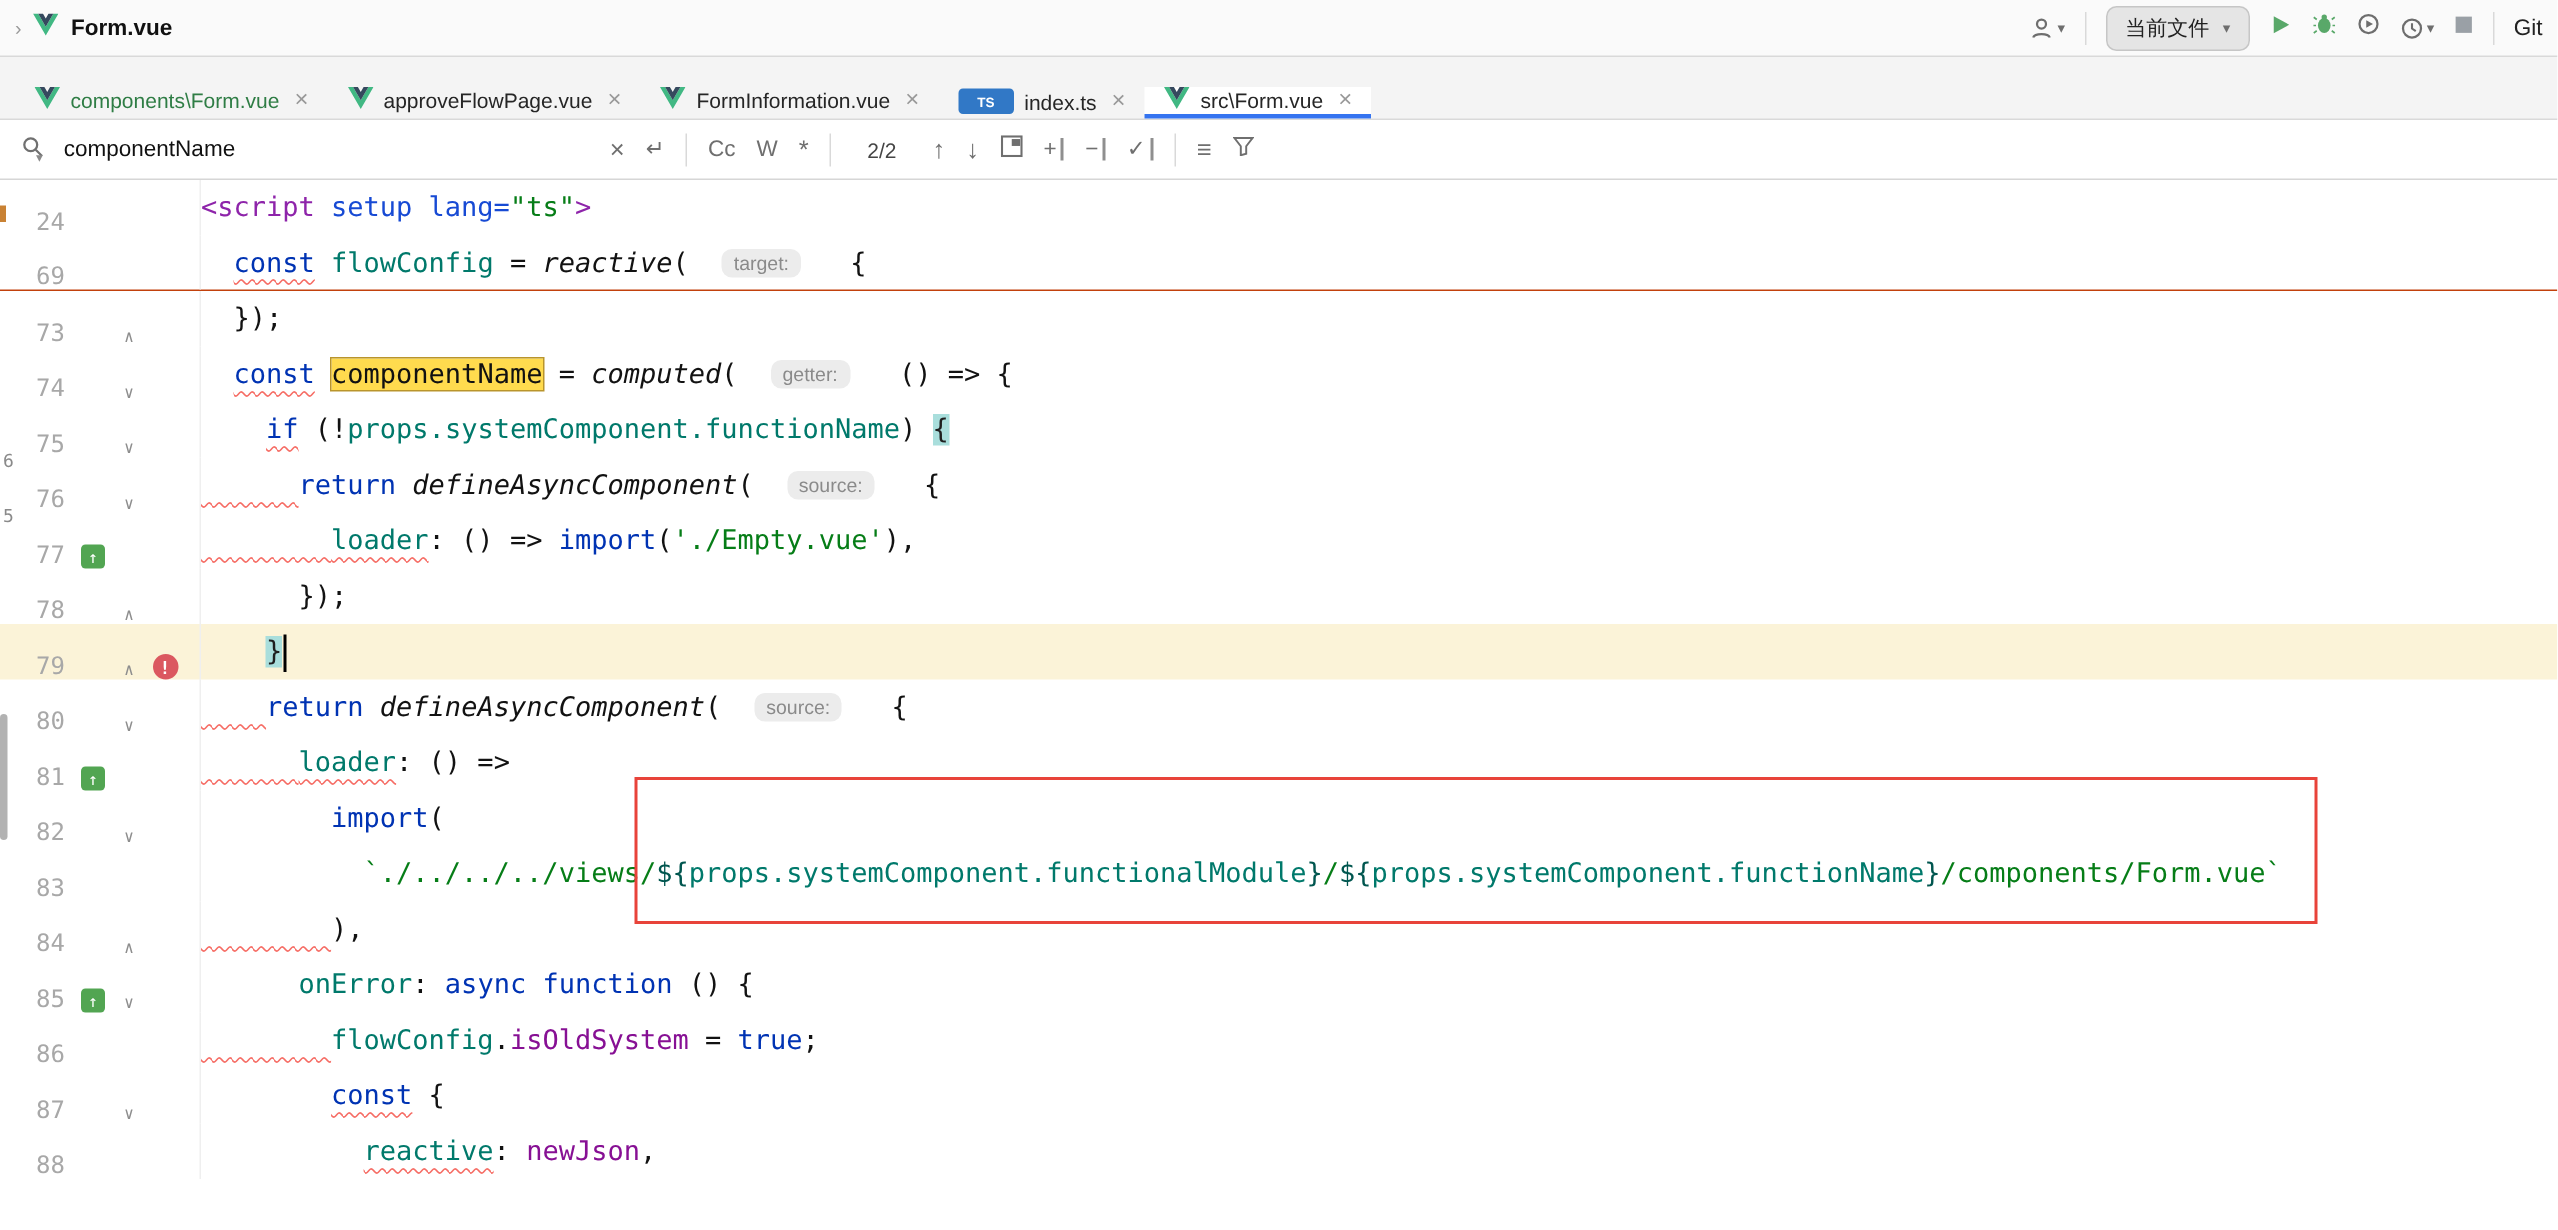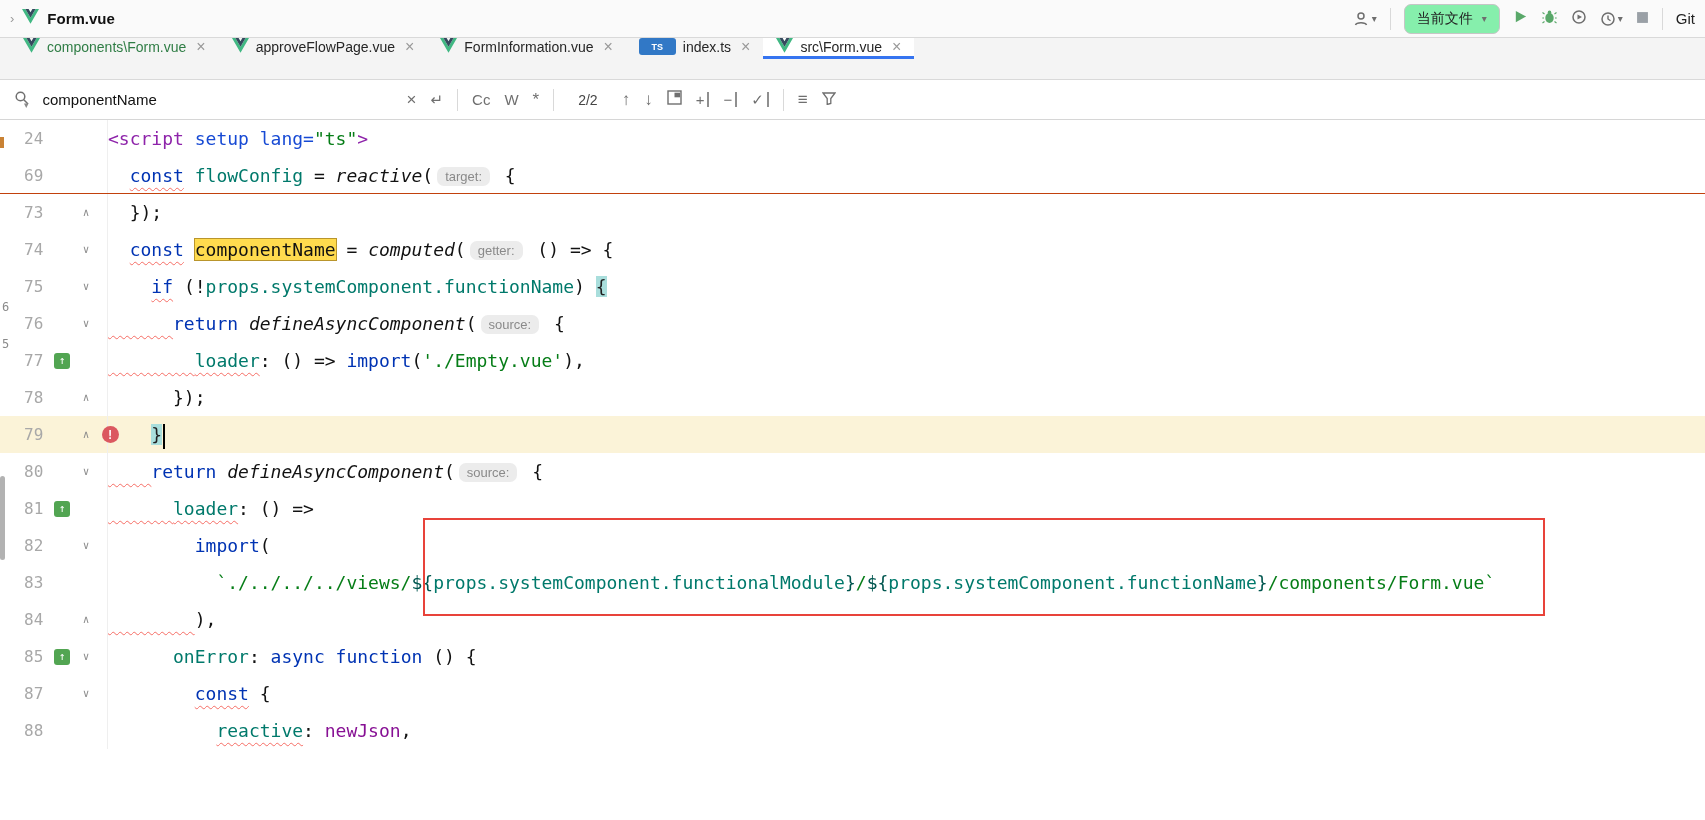--- a/index.html
+++ b/index.html
@@ -10,27 +10,27 @@
   }
   
   .titlebar{height:38px;background:#FAFAFA;border-bottom:1px solid #D9D9D9;
     display:flex;align-items:center;justify-content:space-between;padding:0 10px;box-sizing:border-box}
   .tl-left{display:flex;align-items:center;gap:8px}
   .win-chevron{color:#9a9a9a;font-size:13px}
   .win-title{font-weight:bold;font-size:15px;color:#111}
   .tl-right{display:flex;align-items:center;gap:13px}
   .vdiv{width:1px;height:22px;background:#D9D9D9;flex:none}
   .cfg-btn{display:flex;align-items:center;gap:9px;border:1px solid #C6C6C6;border-radius:7px;
-    height:28px;padding:0 12px;font-size:14px;background:#86efac;color:#222}
+    height:28px;padding:0 12px;font-size:14px;background:#e5e5e5;color:#222}
   .cdn{font-size:10px;color:#6E6E6E}
   .git-label{font-size:15px;color:#222;white-space:nowrap}
   .tbico{display:flex;align-items:center;gap:2px}
   
   .tabbar{height:42px;background:#F4F4F4;border-bottom:1px solid #D9D9D9;
-    display:flex;align-items:flex-start;padding-left:10px;box-sizing:border-box}
+    display:flex;align-items:flex-end;padding-left:10px;box-sizing:border-box}
   .tab{display:flex;align-items:center;gap:7px;padding:0 13px;font-size:14px;color:#262626;
     box-sizing:border-box;border-bottom:3px solid transparent;cursor:default;white-space:nowrap}
   .tab.active{background:#fff;border-bottom-color:#3574F0}
   .tabclose{color:#999;font-size:16px;margin-left:3px;line-height:1}
   .tsbadge{width:37px;height:17px;border-radius:3px;background:#3178C6;color:#fff;
     font-size:9px;font-weight:bold;display:flex;align-items:center;justify-content:center}
   
   .searchbar{height:40px;background:#fff;border-bottom:1px solid #D6D6D6;
     display:flex;align-items:center;padding:0 14px;gap:14px;box-sizing:border-box}
   .squery{font-size:15px;color:#111;width:350px;white-space:nowrap}
@@ -38,21 +38,21 @@
   .sic.big{font-size:17px}
   .count{font-size:14px;color:#454545;margin:0 10px}
   .barred{border-right:2px solid #8F8F8F;padding-right:3px}
   .mag-drop{font-size:9px;color:#8a8a8a;margin-left:-6px;margin-top:10px}
   
   .editor{position:relative;height:700px;overflow:hidden;background:#fff;
     font-family:"DejaVu Sans Mono",monospace;font-size:18px}
   .row{display:flex;height:37px;box-sizing:border-box;align-items:center}
   .row.current{background:#FBF3D8}
   .row.sticky{border-bottom:1px solid #c2410c}
-  .gutter{width:108px;flex:none;display:flex;align-items:center;height:100%;
+  .gutter{width:134px;flex:none;display:flex;align-items:flex-end;height:100%;
     border-right:1px solid #EFEFEF;box-sizing:border-box}
   .gnum{flex:none;width:50px;padding-left:24px;box-sizing:border-box;
     font-size:16px;color:#A8A8A8}
   .gslot{flex:none;width:24px;display:flex;justify-content:center;align-items:center}
   .gfoldglyph{font-size:11px;color:#8E8E8E}
   .badge{width:16px;height:16px;border-radius:3px;background:#52A552;color:#fff;
     font-size:11px;display:flex;align-items:center;justify-content:center}
   .errico{width:17px;height:17px;border-radius:50%;background:#DB5860;color:#fff;
     font-weight:bold;font-size:12px;display:flex;align-items:center;justify-content:center}
   .code{flex:1;white-space:pre;line-height:37px;height:37px}
@@ -60,21 +60,21 @@
   .t-plain{color:#121212}
   .t-kw{color:#0033B3}
   .t-tag{color:#8E24AA}
   .t-attr{color:#174AD4}
   .t-str{color:#067D17}
   .t-var{color:#00796B}
   .t-field{color:#871094}
   .t-interp{color:#00564F}
   .t-fn{color:#121212;font-style:italic}
   .hint-chip{font-family:"Liberation Sans",sans-serif;font-size:13px;color:#8A8A8A;
-    background:#ECECEC;border-radius:7px;padding:2px 8px;margin:0 4px;vertical-align:1px}
+    background:#ECECEC;border-radius:7px;padding:2px 8px;margin:0 22px;vertical-align:1px}
   .search-hit{background:#FFDB4E;outline:1px solid #B9952C;color:#111}
   .brace-hl{background:#A9DEDC}
   .sq,.sq-space{text-decoration-line:underline;text-decoration-style:wavy;
     text-decoration-color:#F66D65;text-decoration-thickness:1px;text-underline-offset:5px}
   .caret{display:inline-block;width:2px;height:25px;background:#000;vertical-align:middle;margin-left:1px}
   .annotation-box{position:absolute;left:423px;top:398px;width:1122px;height:98px;
     border:2px solid #E8433A;z-index:6;pointer-events:none;box-sizing:border-box}
   
   .edge-thumb{position:absolute;left:0;top:476px;width:5px;height:84px;background:#666;
     opacity:.5;border-radius:3px;z-index:7}
@@ -383,20 +383,29 @@
           </span>
           <span class="gslot">
             <span class="gfoldglyph">∨</span>
           </span>
           <span class="gslot"></span>
         </div>
         <div class="code"><span class="tok t-plain">      </span><span class="tok t-var">onError</span><span class="tok t-plain">: </span><span class="tok t-kw">async</span><span class="tok t-plain"> </span><span class="tok t-kw">function</span><span class="tok t-plain"> () {</span></div>
       </div>
       <div class="row">
         <div class="gutter">
+          <span class="gnum">86</span>
+          <span class="gslot"></span>
+          <span class="gslot"></span>
+          <span class="gslot"></span>
+        </div>
+        <div class="code"><span class="tok sq-space">        </span><span class="tok t-var">flowConfig</span><span class="tok t-plain">.</span><span class="tok t-field">isOldSystem</span><span class="tok t-plain"> = </span><span class="tok t-kw">true</span><span class="tok t-plain">;</span></div>
+      </div>
+      <div class="row">
+        <div class="gutter">
           <span class="gnum">87</span>
           <span class="gslot"></span>
           <span class="gslot">
             <span class="gfoldglyph">∨</span>
           </span>
           <span class="gslot"></span>
         </div>
         <div class="code"><span class="tok t-plain">        </span><span class="tok t-kw sq">const</span><span class="tok t-plain"> {</span></div>
       </div>
       <div class="row">

